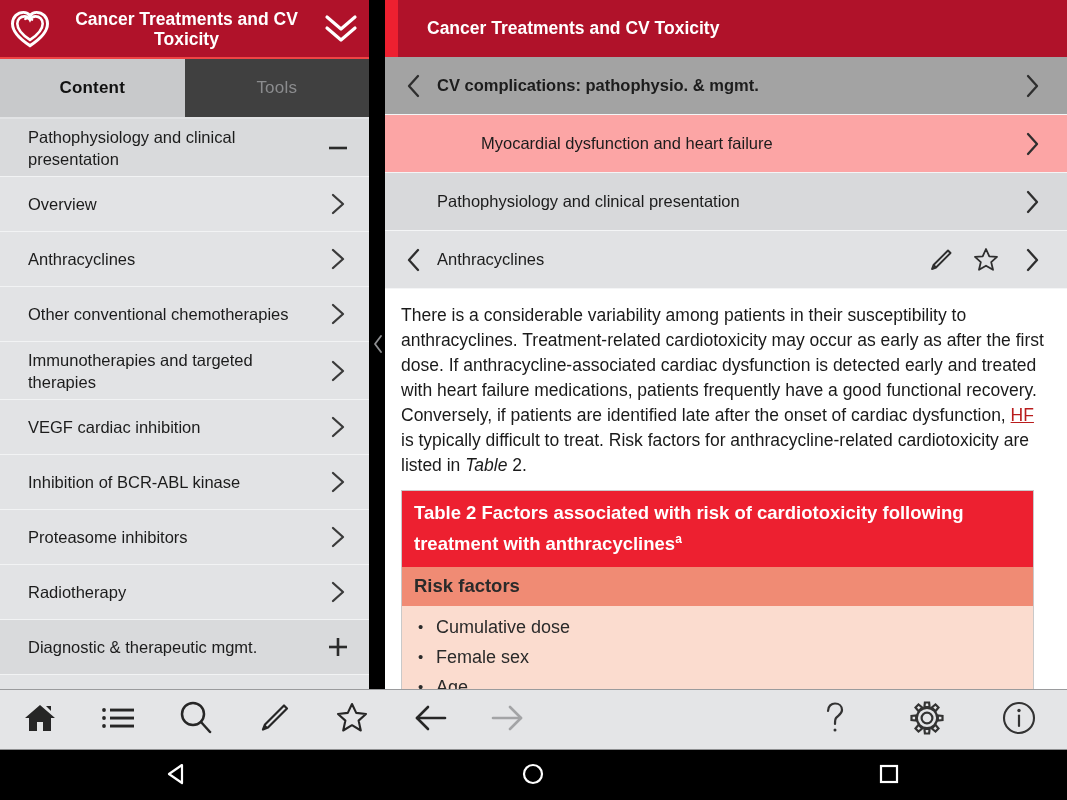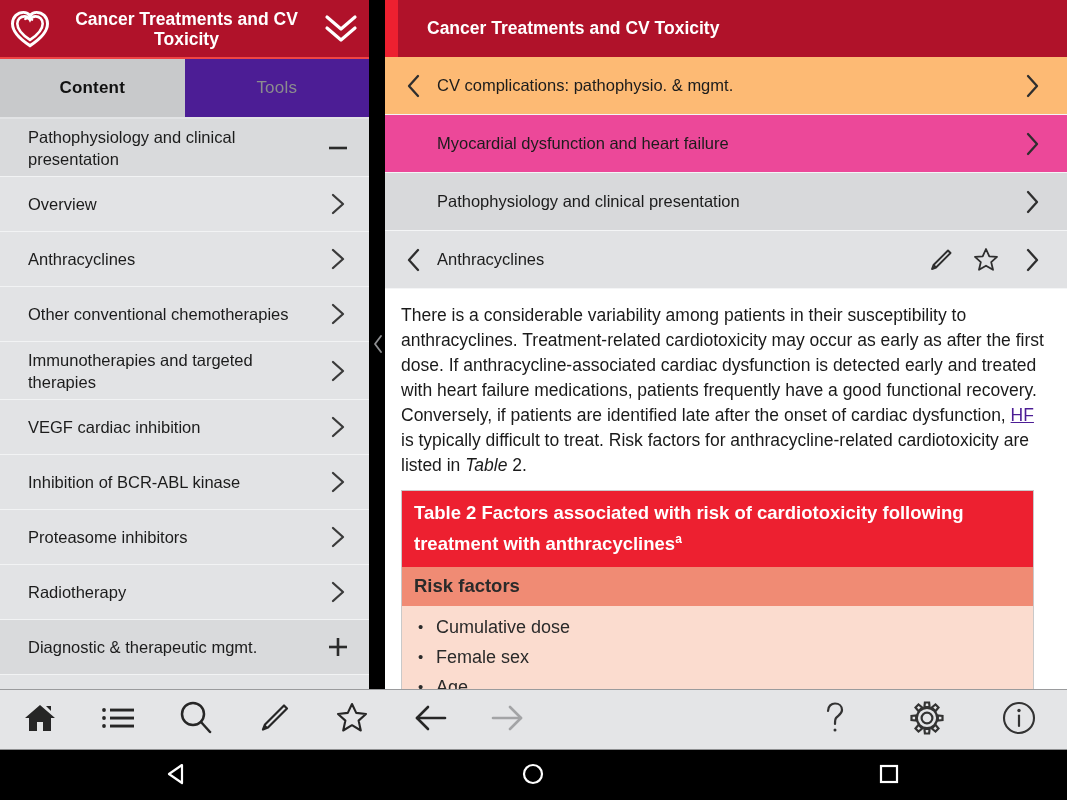--- a/index.html
+++ b/index.html
@@ -26,21 +26,21 @@
     text-align: center; padding: 0 4px;
   }
   .chevron-dbl { width: 44px; flex: 0 0 44px; display:flex; align-items:center; justify-content:center; }
 
   .tabbar { display: flex; height: 60px; border-top: 2px solid #ef4444; }
   .tab {
     flex: 1; display: flex; align-items: center; justify-content: center;
     font-size: 17px; letter-spacing: .2px;
   }
   .tab.active { background: #c8c9cb; color: #111; font-weight: bold; }
-  .tab.inactive { background: #4c1d95; color: #8b8c8e; }
+  .tab.inactive { background: #404040; color: #8b8c8e; }
 
   .toc { position: absolute; top: 119px; left: 0; right: 0; bottom: 0; overflow: hidden; }
   .toc-row {
     position: relative; display: flex; align-items: center;
     padding: 0 14px 0 28px; border-bottom: 1px solid #f2f3f4;
     background: #e2e3e5; min-height: 55px;
   }
   .toc-row.group { background: #d9dadc; }
   .toc-row .label { flex: 1; font-size: 16.5px; color: #1c1c1c; line-height: 22px; padding: 8px 0; }
   .toc-row .aff { width: 34px; flex: 0 0 34px; display:flex; align-items:center; justify-content:center; }
@@ -67,30 +67,30 @@
   .right-header .rh-title { padding-left: 42px; color: #fff; font-size: 17.5px; font-weight: bold; }
 
   .nav-row {
     display: flex; align-items: center; height: 58px;
     border-bottom: 1px solid #f4f5f6; padding: 0 12px;
   }
   .nav-row .back { width: 34px; flex:0 0 34px; display:flex; align-items:center; justify-content:center; }
   .nav-row .spacer { width: 34px; flex:0 0 34px; }
   .nav-row .nlabel { flex: 1; font-size: 16.5px; color: #1c1c1c; padding-left: 6px; }
   .nav-row .act { width: 46px; flex:0 0 46px; display:flex; align-items:center; justify-content:center; }
-  .nav-l1 { background: #fdba74; }
-  .nav-l2 { background: #ec4899; }
+  .nav-l1 { background: #a3a3a3; font-weight: bold; }
+  .nav-l2 { background: #fca5a5; gap: 44px; }
   .nav-l3 { background: #d8d9db; }
   .nav-l4 { background: #e1e2e4; }
 
   .article { padding: 14px 16px 0 16px; }
   .article p {
     font-size: 17.5px; color: #1a1a1a; line-height: 25px; text-align: left;
   }
-  .article a.inline-link { color: #4c1d95; }
+  .article a.inline-link { color: #b91c1c; }
   .article .it { font-style: italic; }
 
   .tbl { margin: 12px 17px 0 0; border: 1px solid #c9c9c9; border-bottom: none; }
   .tbl-title {
     background: #ed2030; color: #fff; font-weight: bold; font-size: 18.5px;
     line-height: 26px; padding: 9px 12px 10px 12px;
   }
   .tbl-title sup { font-size: 12px; vertical-align: super; }
   .tbl-sub {
     background: #f08b74; color: #2a2a2a; font-weight: bold; font-size: 18.5px;

